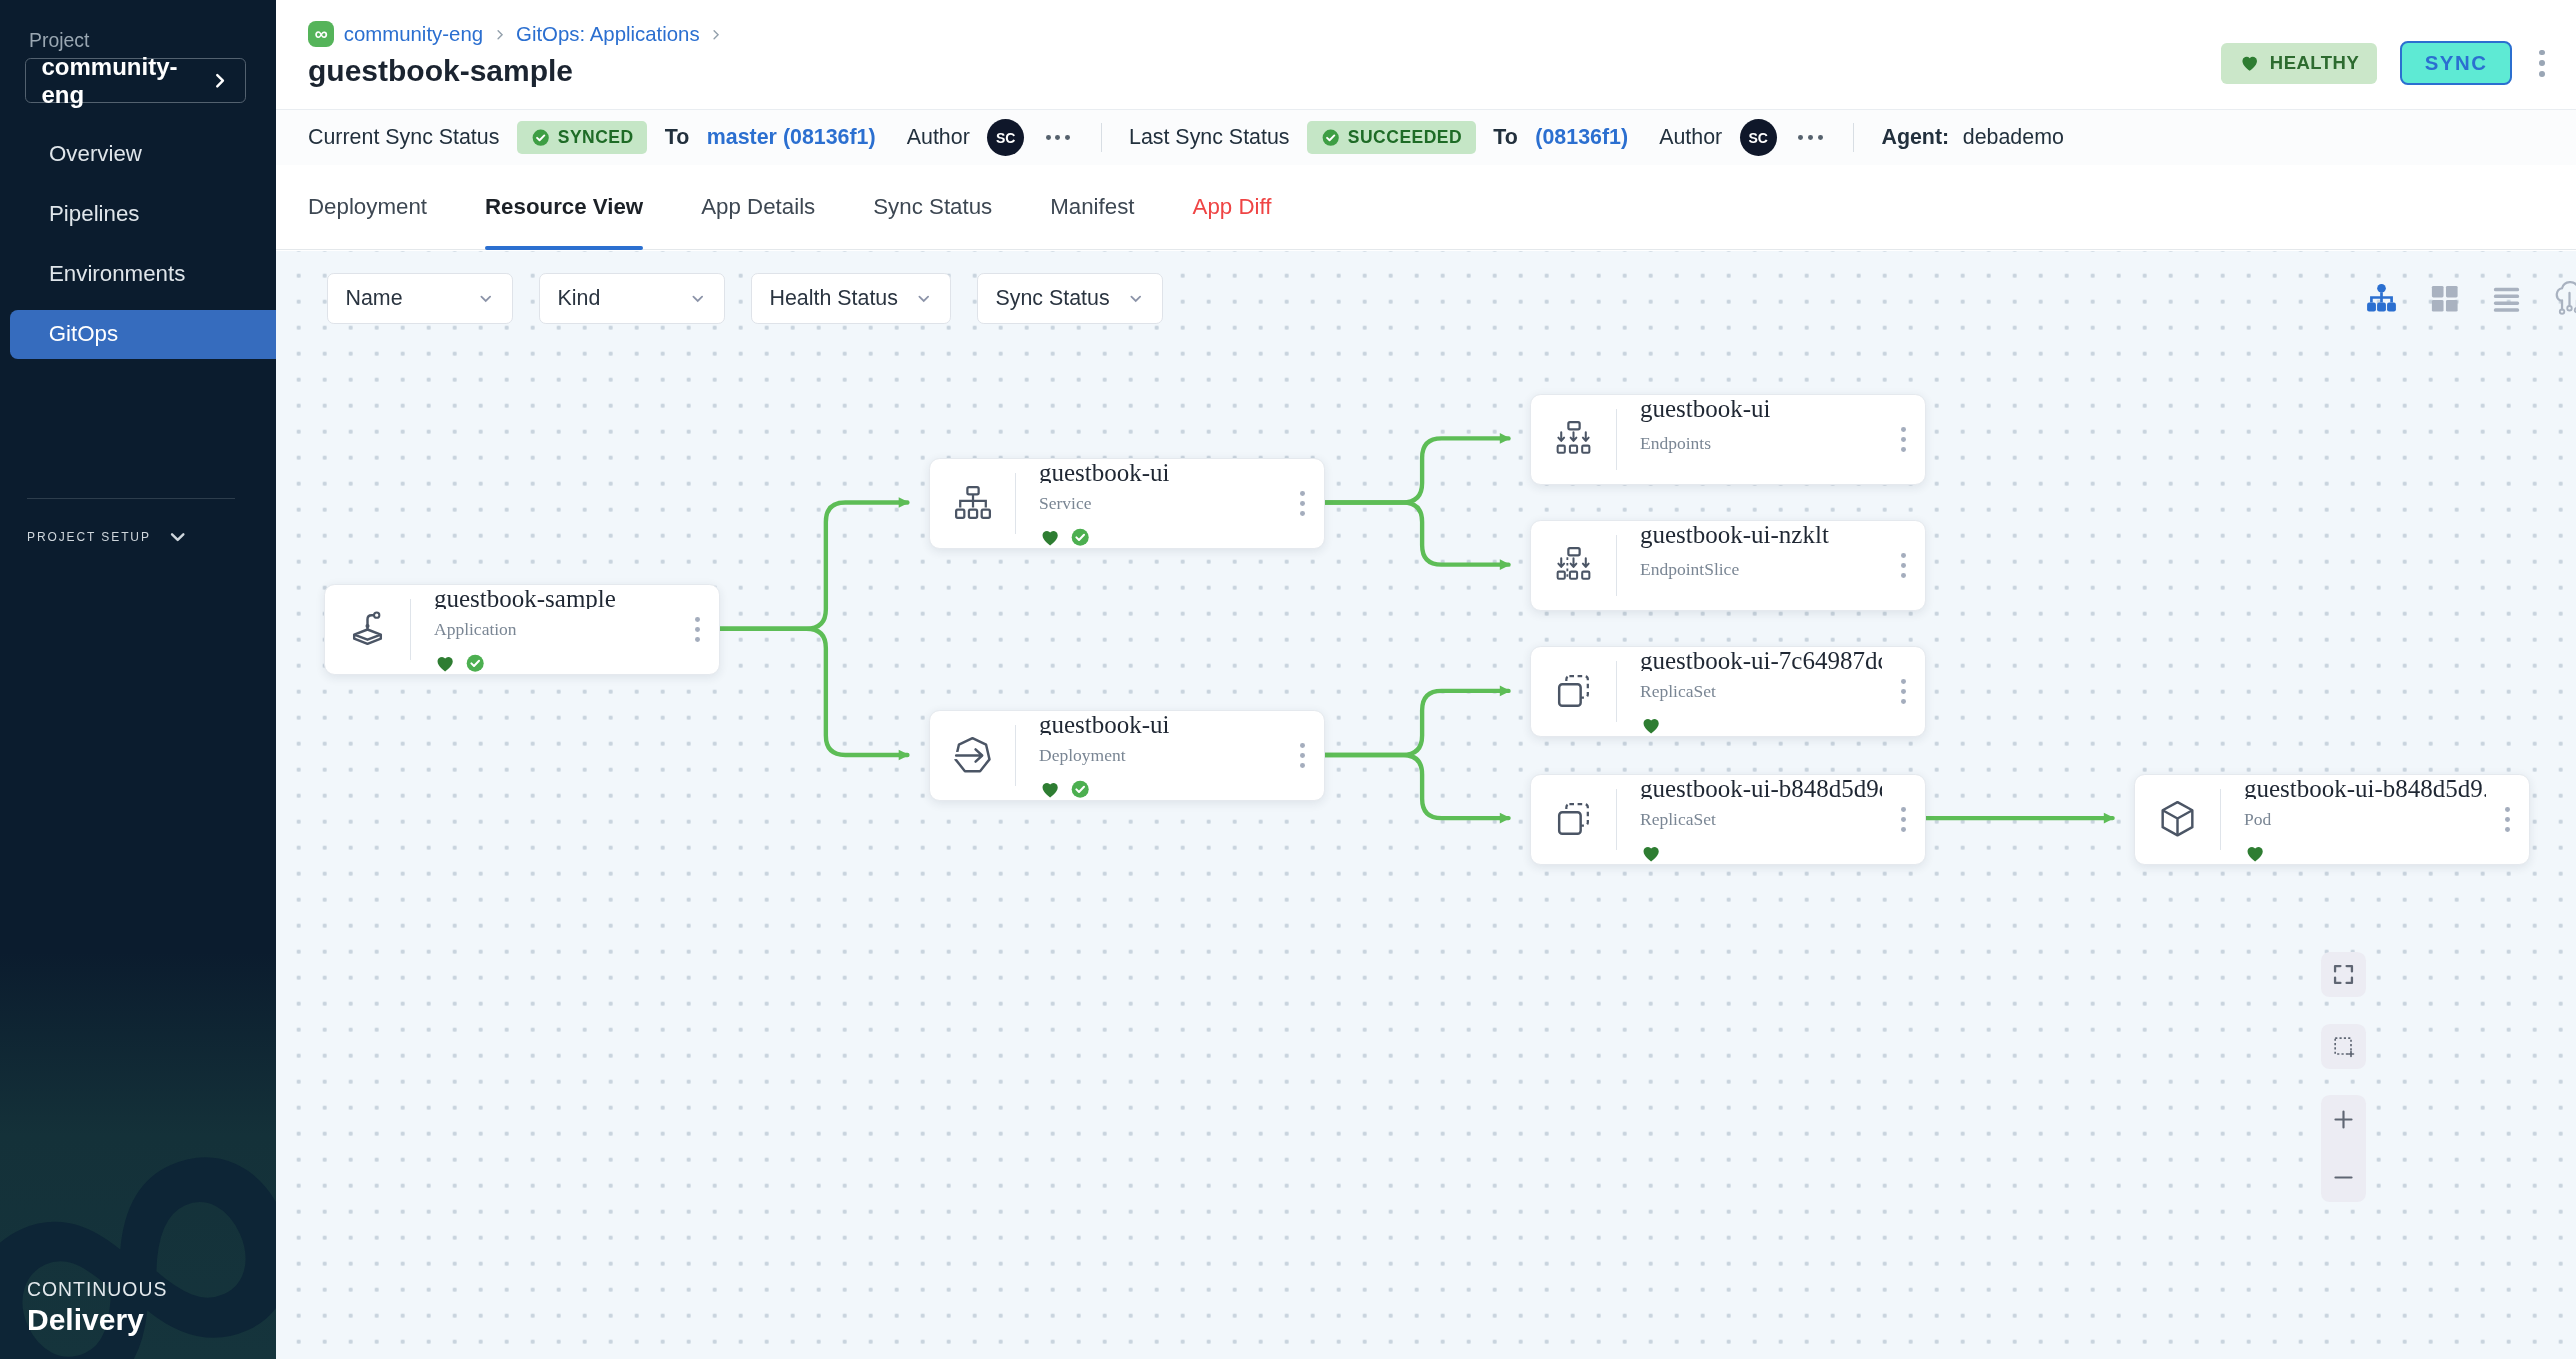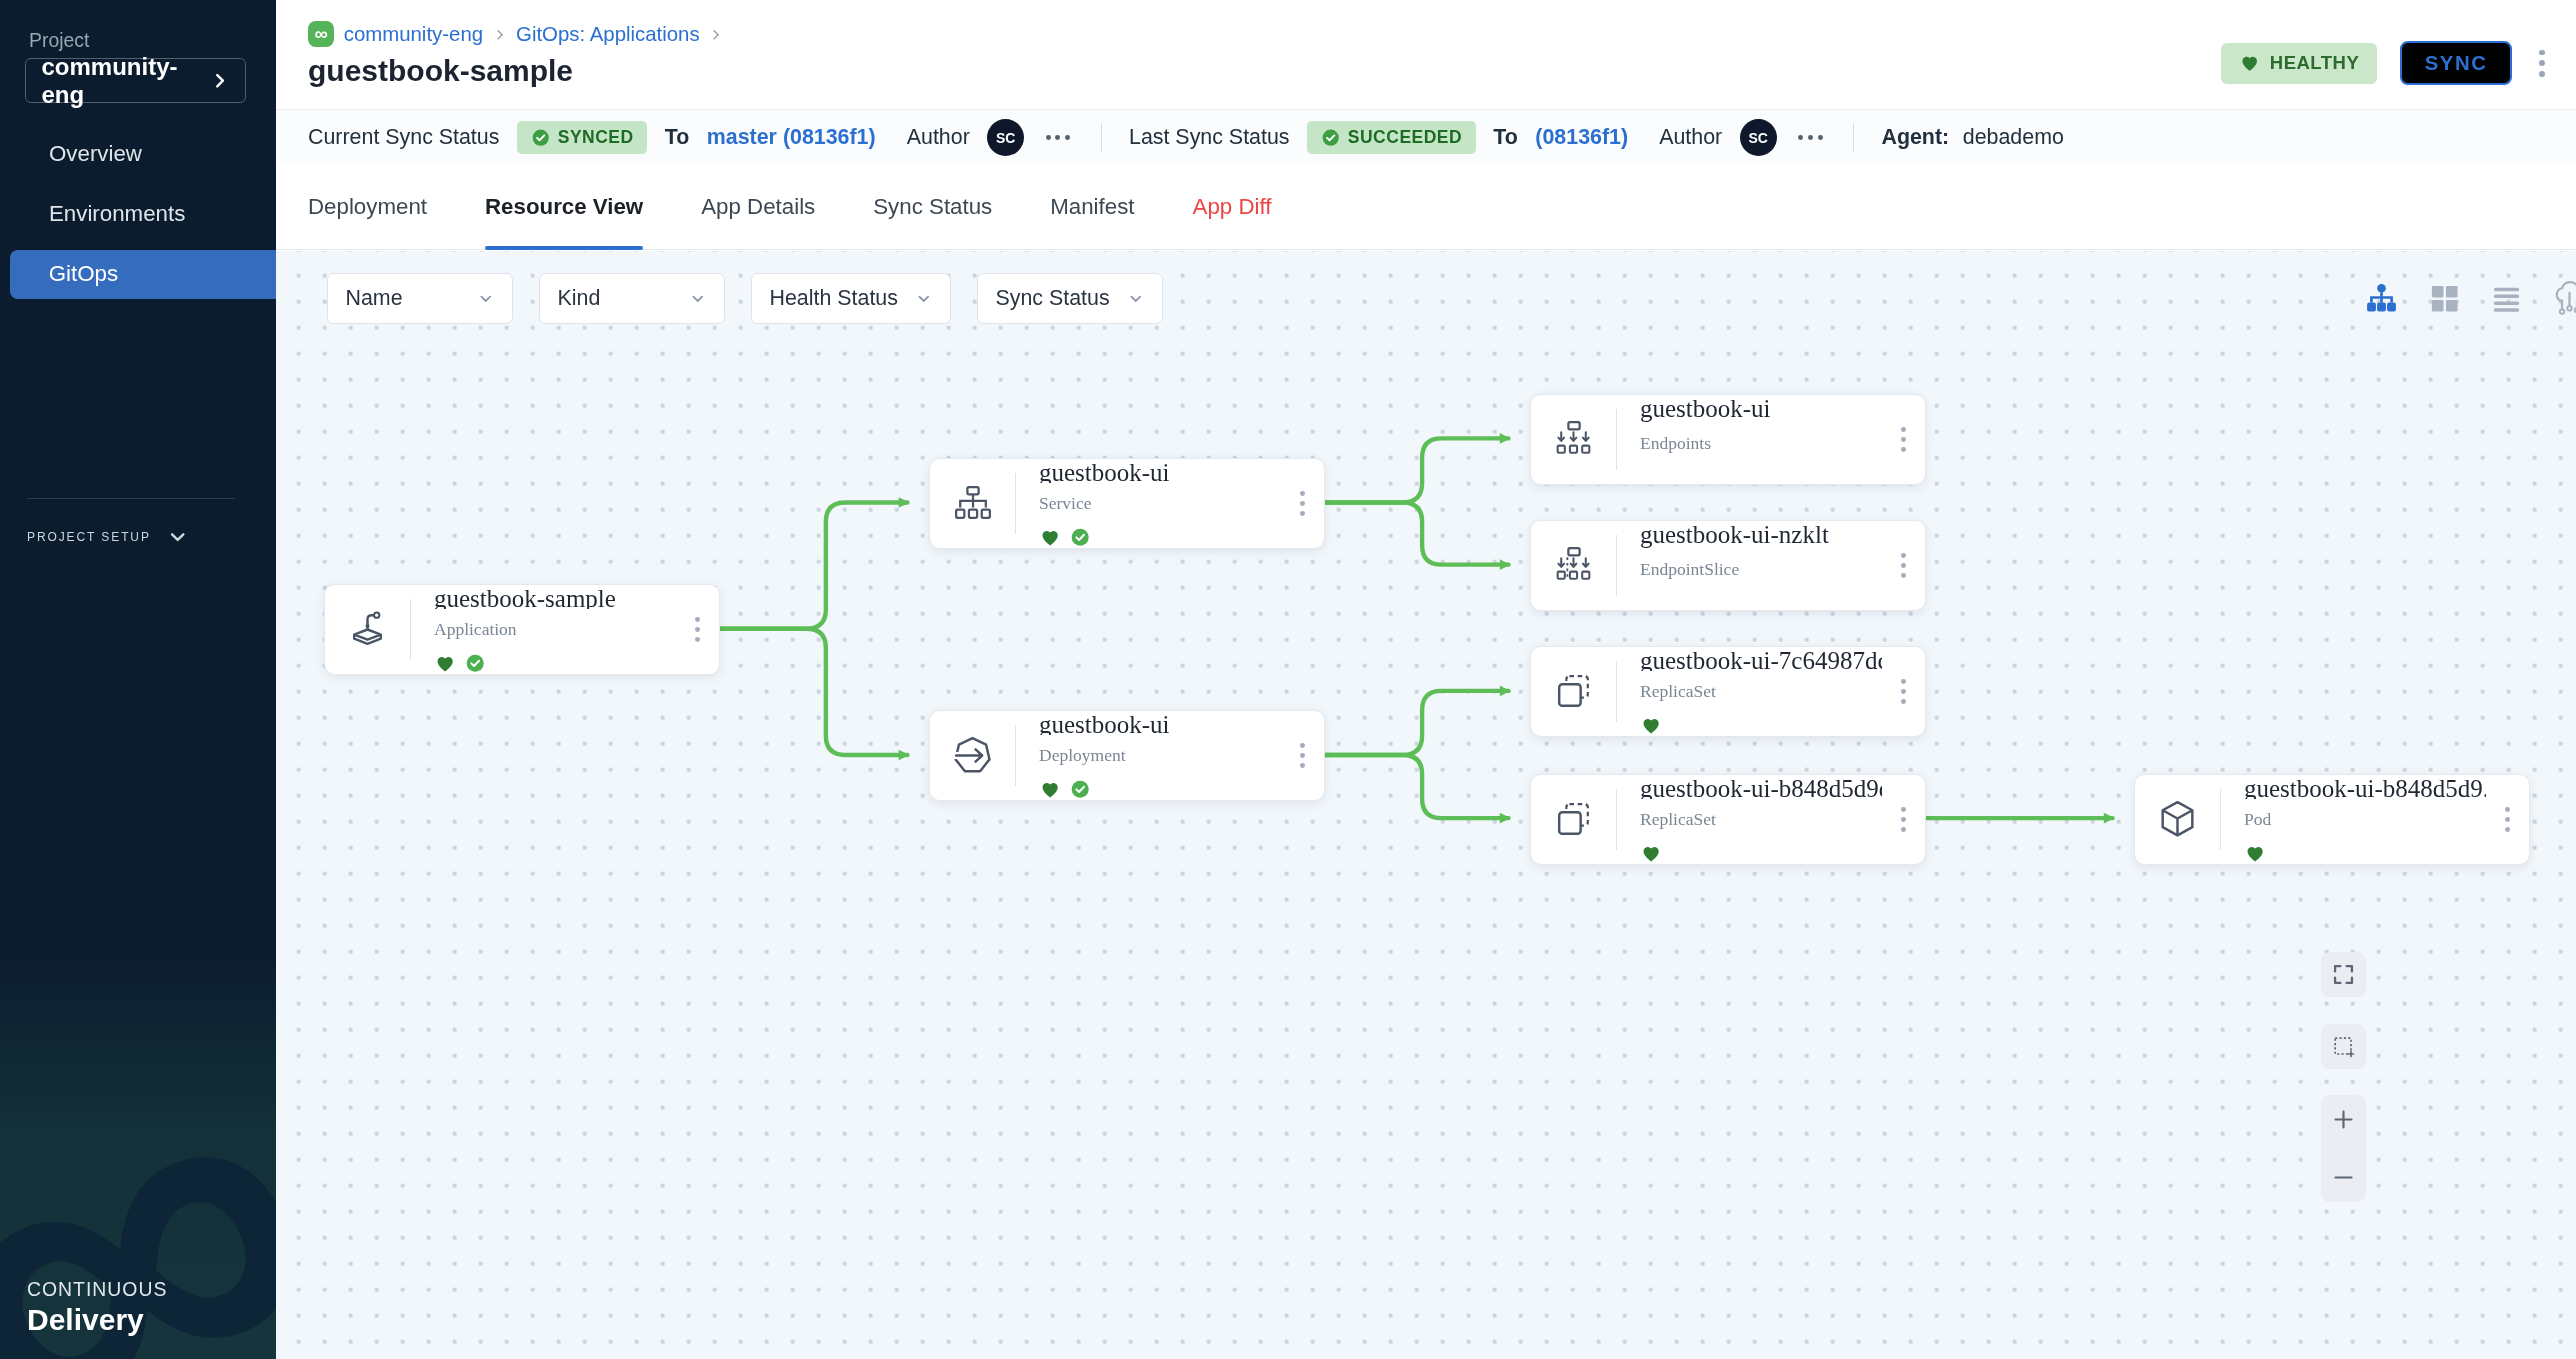--- a/index.html
+++ b/index.html
@@ -31,21 +31,21 @@
   
   .header{position:absolute;left:276px;top:0;width:2300px;height:109px;background:#fff;}
   .breadcrumb{position:absolute;left:32px;top:21.4px;display:flex;align-items:center;gap:9.7px;font-size:20.4px;}
   .bc-logo{width:26px;height:26px;border-radius:7.8px;background:#55b45a;color:#fff;display:flex;
            align-items:center;justify-content:center;font-size:18.5px;font-weight:700;}
   .bc-link{color:#2b6fd0;cursor:pointer;}
   .header-title{position:absolute;left:32px;top:54px;font-size:30px;font-weight:700;color:#1b2430;}
   .header-right{position:absolute;right:27px;top:41px;display:flex;align-items:center;gap:23px;}
   .badge-health{display:flex;align-items:center;gap:9.7px;background:#cbe7c9;color:#2d6b2f;border-radius:5.8px;
                 padding:9.7px 17.5px;font-size:18.5px;font-weight:700;letter-spacing:0.5px;}
-  .btn-sync{border:2.4px solid #2b6fd0;border-radius:7.8px;background:#000000;color:#2b6fd0;font-size:20.4px;
+  .btn-sync{border:2.4px solid #2b6fd0;border-radius:7.8px;background:#5eead4;color:#2b6fd0;font-size:20.4px;
             font-weight:700;letter-spacing:1.5px;padding:8.7px 23px;cursor:pointer;
             font-family:"Liberation Sans",sans-serif;}
   .kebab-v{display:flex;flex-direction:column;gap:4.9px;cursor:pointer;padding:3.9px;}
   .kebab-v i{width:5.8px;height:5.8px;border-radius:50%;background:#9aa6b5;display:block;}
 
   
   .statusbar{position:absolute;left:276px;top:109px;width:2300px;height:56px;background:#fbfcfd;
              border-top:1px solid #e9edf1;display:flex;align-items:center;padding-left:32px;box-sizing:border-box;
              font-size:21.4px;color:#22303d;}
   .sb-group{display:flex;align-items:center;}
@@ -116,20 +116,21 @@
       <span class="sb-project-name">community-eng</span>
       <span>
         <svg width="19.4" height="19.4" viewBox="0 0 24 24">
             <path d="M9 5 L16 12 L9 19" fill="none" stroke="#ffffff" stroke-width="3" stroke-linecap="round" stroke-linejoin="round"></path>
           </svg>
       </span>
     </div>
 
     <div class="sb-nav">
       <div class="sb-item">Overview</div>
+      <div class="sb-item">Pipelines</div>
       <div class="sb-item">Environments</div>
       <div class="sb-item active">GitOps</div>
     </div>
 
     <div class="sb-divider"></div>
     <div class="sb-setup">
       <span>PROJECT SETUP</span>
       <span>
         <svg width="19.4" height="19.4" viewBox="0 0 24 24">
             <path d="M5 9 L12 16 L19 9" fill="none" stroke="#cfd6dc" stroke-width="3" stroke-linecap="round" stroke-linejoin="round"></path>

